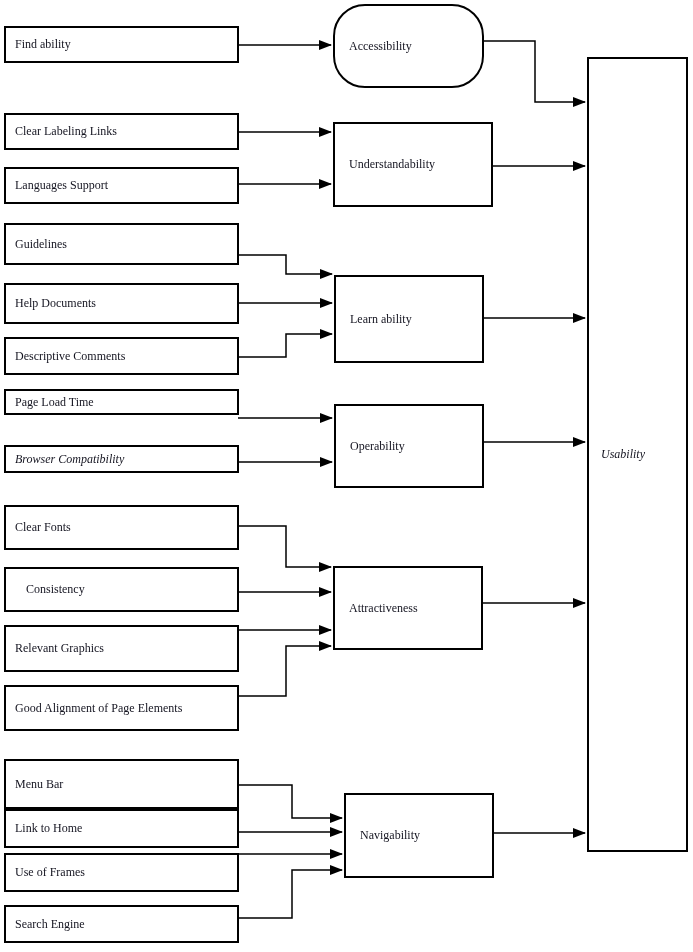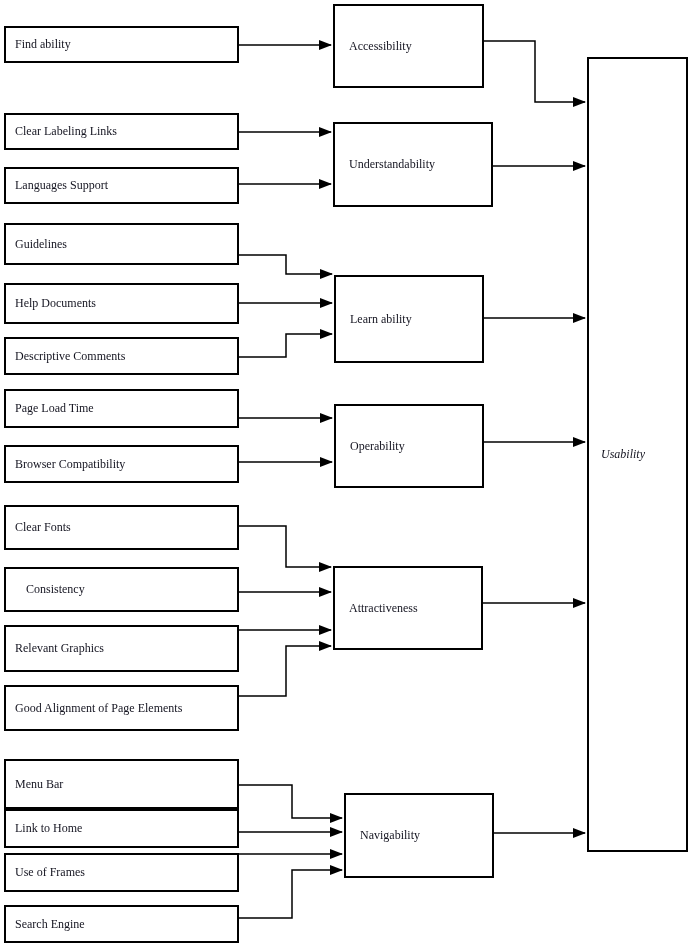--- a/index.html
+++ b/index.html
@@ -90,24 +90,24 @@
   </div>
   <div class="node attr-box" style="top:223px;height:42px;">
     <span>Guidelines</span>
   </div>
   <div class="node attr-box" style="top:283px;height:41px;">
     <span>Help Documents</span>
   </div>
   <div class="node attr-box" style="top:337px;height:38px;">
     <span>Descriptive Comments</span>
   </div>
-  <div class="node attr-box" style="top:389px;height:39px;">
+  <div class="node attr-box" style="top:389px;height:26px;">
     <span>Page Load Time</span>
   </div>
-  <div class="node attr-box" style="top:445px;height:38px;">
+  <div class="node attr-box" style="top:445px;height:28px;font-style:italic;">
     <span>Browser Compatibility</span>
   </div>
   <div class="node attr-box" style="top:505px;height:45px;">
     <span>Clear Fonts</span>
   </div>
   <div class="node attr-box" style="top:567px;height:45px;padding-left:20px;">
     <span>Consistency</span>
   </div>
   <div class="node attr-box" style="top:625px;height:47px;">
     <span>Relevant Graphics</span>
@@ -121,21 +121,21 @@
   <div class="node attr-box" style="top:809px;height:39px;">
     <span>Link to Home</span>
   </div>
   <div class="node attr-box" style="top:853px;height:39px;">
     <span>Use of Frames</span>
   </div>
   <div class="node attr-box" style="top:905px;height:38px;">
     <span>Search Engine</span>
   </div>
 
-  <div class="node factor-box" style="left:333px;top:4px;width:151px;height:84px;">
+  <div class="node factor-box" style="left:333px;top:4px;width:151px;height:84px;border-radius:32px;">
     <span>Accessibility</span>
   </div>
   <div class="node factor-box" style="left:333px;top:122px;width:160px;height:85px;">
     <span>Understandability</span>
   </div>
   <div class="node factor-box" style="left:334px;top:275px;width:150px;height:88px;">
     <span>Learn ability</span>
   </div>
   <div class="node factor-box" style="left:334px;top:404px;width:150px;height:84px;">
     <span>Operability</span>

